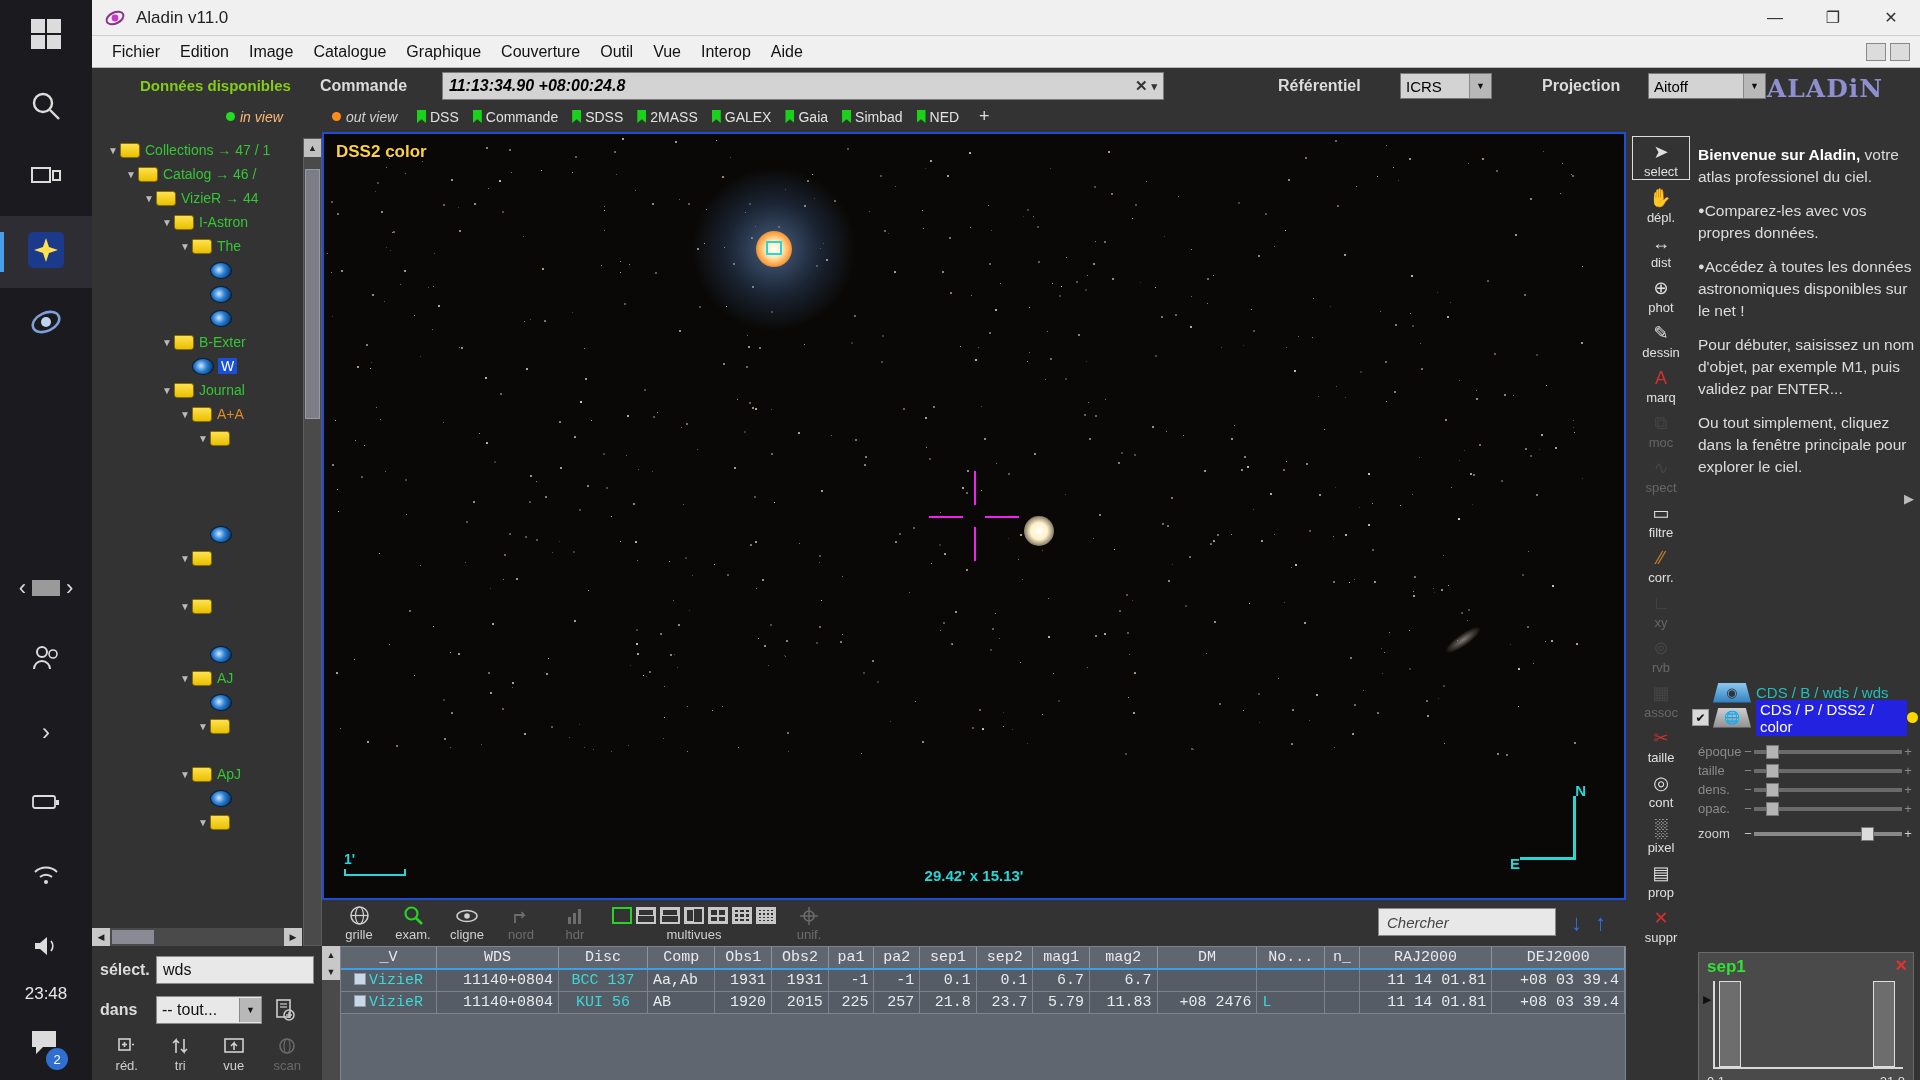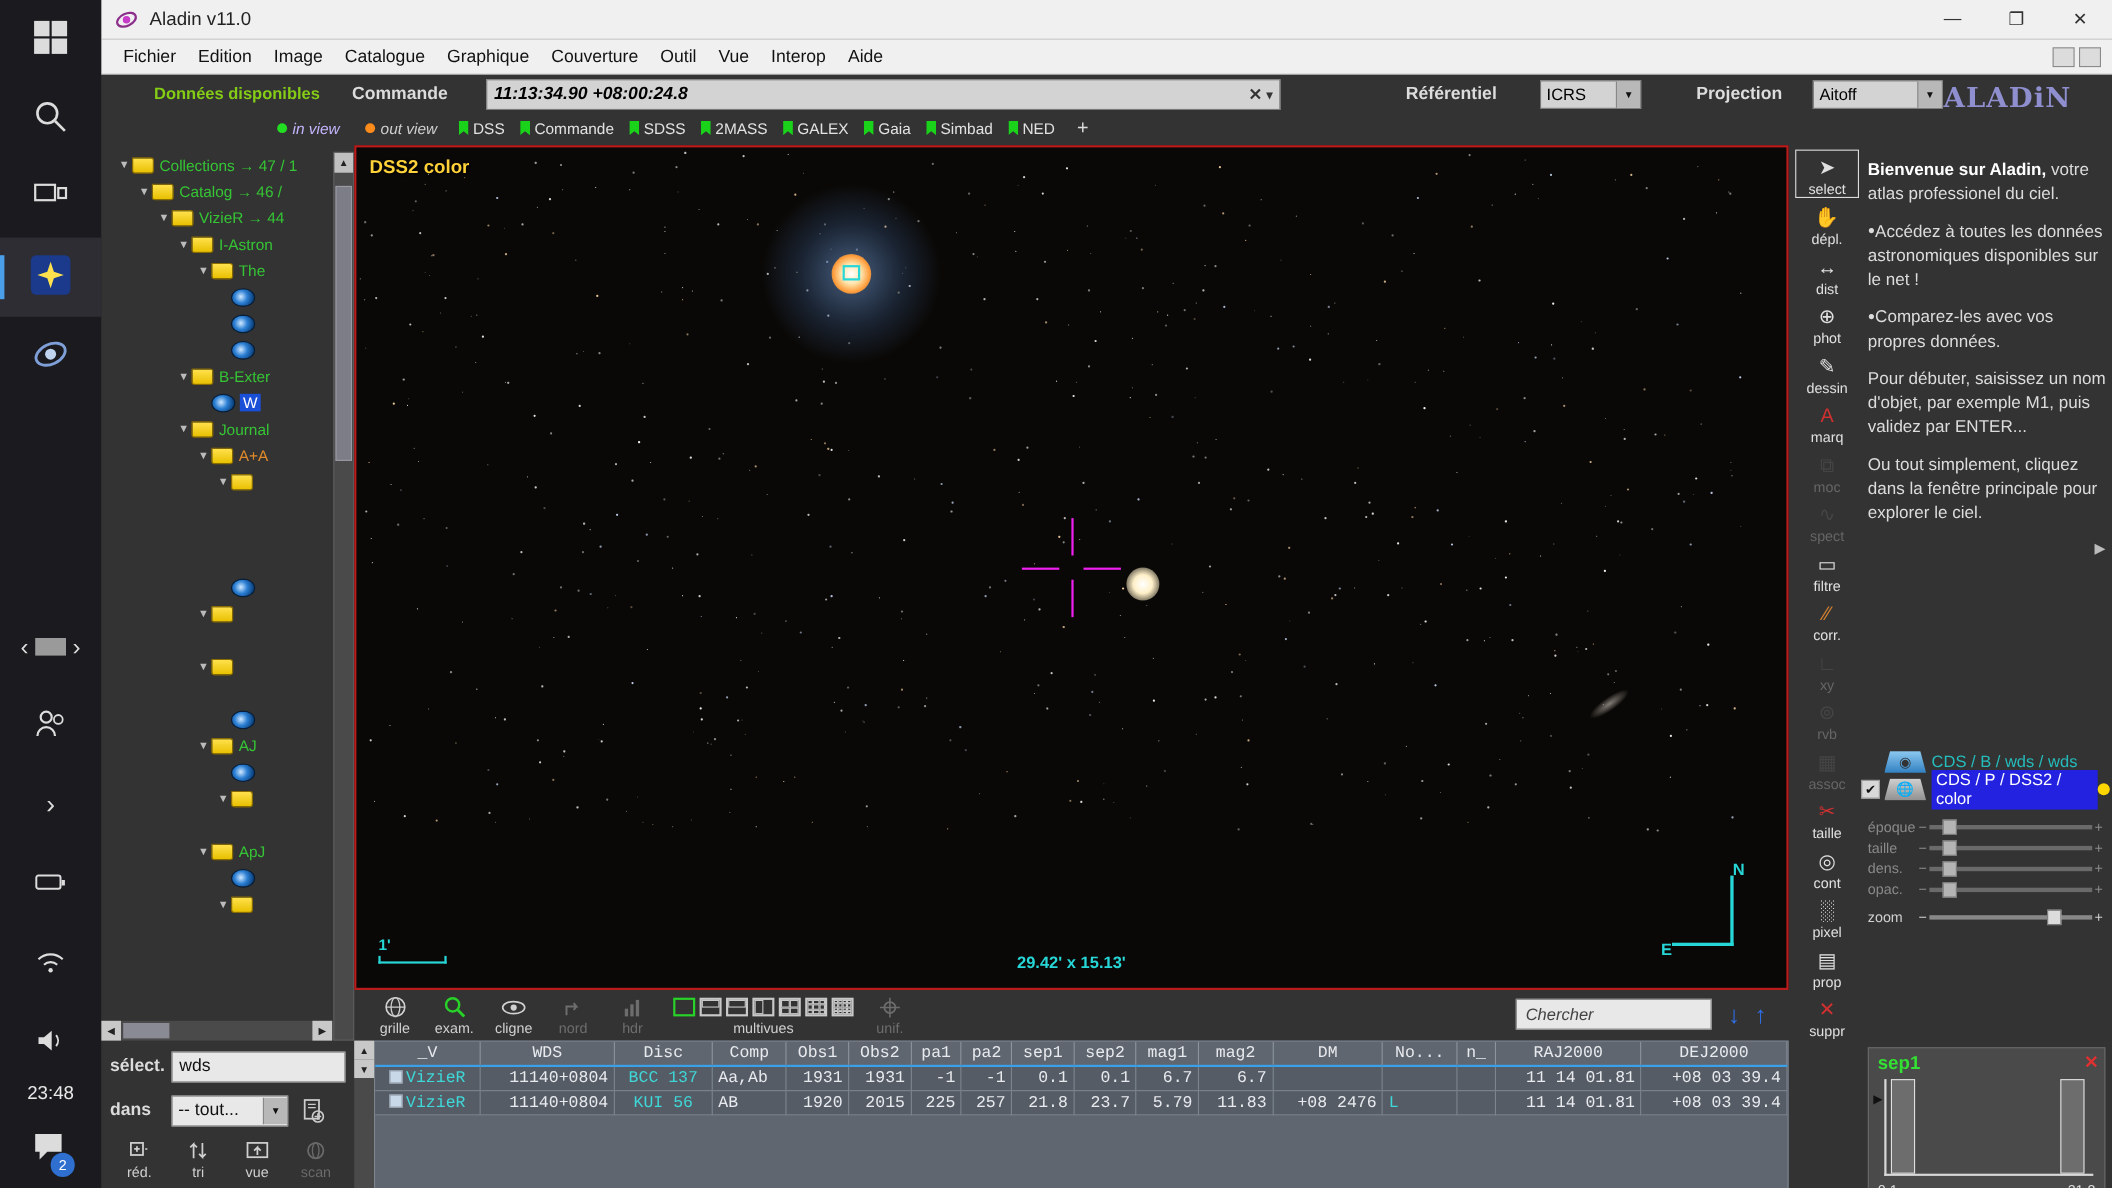--- a/index.html
+++ b/index.html
@@ -89,21 +89,21 @@
   #projsel { position: absolute; left: 1556px; top: 5px; width: 118px; height: 26px;
              background: #d3d3d3; border: 1px solid #777; display: flex; align-items: center; font-size: 15px; color: #000;}
   #projsel .txt { padding-left: 5px; flex: 1; }
   #aladinlogo { position: absolute; right: 20px; top: 2px; width: 150px; height: 36px;
                 display: flex; align-items: center; justify-content: center; }
   .logo-txt { font-family: "DejaVu Serif", serif; font-size: 25px; font-weight: bold;
               color: #8f8fd0; letter-spacing: 1px; }
 
   
   #legendrow { height: 26px; position: relative; }
-  .legend-inview { position: absolute; left: 160px; top: 3px; color: #c4b5fd; font-style: italic; font-size: 14px; }
+  .legend-inview { position: absolute; left: 134px; top: 3px; color: #fdba74; font-style: italic; font-size: 14px; }
   .legend-outview { position: absolute; left: 240px; top: 3px; color: #cfcfcf; font-style: italic; font-size: 14px; }
   .dot { display: inline-block; width: 9px; height: 9px; border-radius: 50%; margin-right: 5px; vertical-align: 1px;}
   .dot.green { background: #22dd22; }
   .dot.orange { background: #ff8c1a; }
   #surveys { position: absolute; left: 325px; top: 0px; display: flex; align-items: center; gap: 14px; }
   .survey { font-size: 14px; color: #e2e2e2; display: flex; align-items: center; gap: 4px; }
   .bm { width: 9px; height: 13px; background: #19d219; clip-path: polygon(0 0,100% 0,100% 100%,50% 72%,0 100%); }
   .survey-plus { color: #dcdcdc; font-size: 18px; margin-left: 6px; }
 
   
@@ -127,21 +127,21 @@
   #treescroll .arw { height: 18px; background: #c0c0c0; display:flex; align-items:center; justify-content:center; font-size:9px; color:#222; }
   #treehbar { position: absolute; left: 0; bottom: 0; width: 210px; height: 18px; background: #4a4a4a; display: flex; }
   #treehbar .arw { width: 18px; background: #c8c8c8; display:flex;align-items:center;justify-content:center;font-size:9px;color:#222;}
   #treehbar .trk { flex:1; position: relative; }
   #treehbar .thumb { position:absolute; left: 2px; top: 2px; width: 42px; bottom: 2px; background: #8a8a94; }
 
   
   #viewwrap { flex: 1; position: relative; padding: 0 4px 0 0; display: flex; flex-direction: column; }
   #view {
     flex: 1; position: relative; margin: 0; background: #0a0806;
-    border: 2px solid #b91c1c; overflow: hidden;
+    border: 2px solid #1d4ed8; overflow: hidden;
   }
   #starfield { position: absolute; inset: 0; }
   .star { position: absolute; border-radius: 50%; background: #fff; }
   .lbl-dss { position: absolute; left: 12px; top: 8px; color: #ffd23a; font-weight: bold; font-size: 17px;
              text-shadow: 1px 1px 2px #000; }
   #reticle { position: absolute; width: 90px; height: 90px; left: 50%; top: 50%; transform: translate(-50%,-50%); }
   #reticle .h { position: absolute; left: 0; top: 50%; width: 100%; height: 2px; background: #f020f0; }
   #reticle .v { position: absolute; top: 0; left: 50%; width: 2px; height: 100%; background: #f020f0; }
   #reticle .gap { position: absolute; left: 50%; top: 50%; width: 22px; height: 22px;
                   transform: translate(-50%,-50%); background: #0a0806; }
@@ -1443,22 +1443,22 @@
               </div>
               <div class="rt">
                 <span class="ic" style="color: rgb(208, 48, 48);">✕</span>
                 <span>suppr</span>
               </div>
             </div>
           <div id="rcontent">
             <div id="welcome">
               <p><b>Bienvenue sur Aladin,</b>
                  <span>votre atlas professionel du ciel.</span></p>
+              <p class="bull">Comparez-les avec vos propres données.</p>
               <p class="bull">Accédez à toutes les données astronomiques disponibles sur le net !</p>
-              <p class="bull">Comparez-les avec vos propres données.</p>
               <p>Pour débuter, saisissez un nom d'objet, par exemple M1, puis validez par ENTER...</p>
               <p>Ou tout simplement, cliquez dans la fenêtre principale pour explorer le ciel.</p>
               <div class="more">▶</div>
             </div>
 
             <div id="stack">
               <div class="stackrow">
                 <span class="chk off"></span>
                 <span class="stackicon blue">◉</span>
                 <span class="stackname">CDS / B / wds / wds</span>

